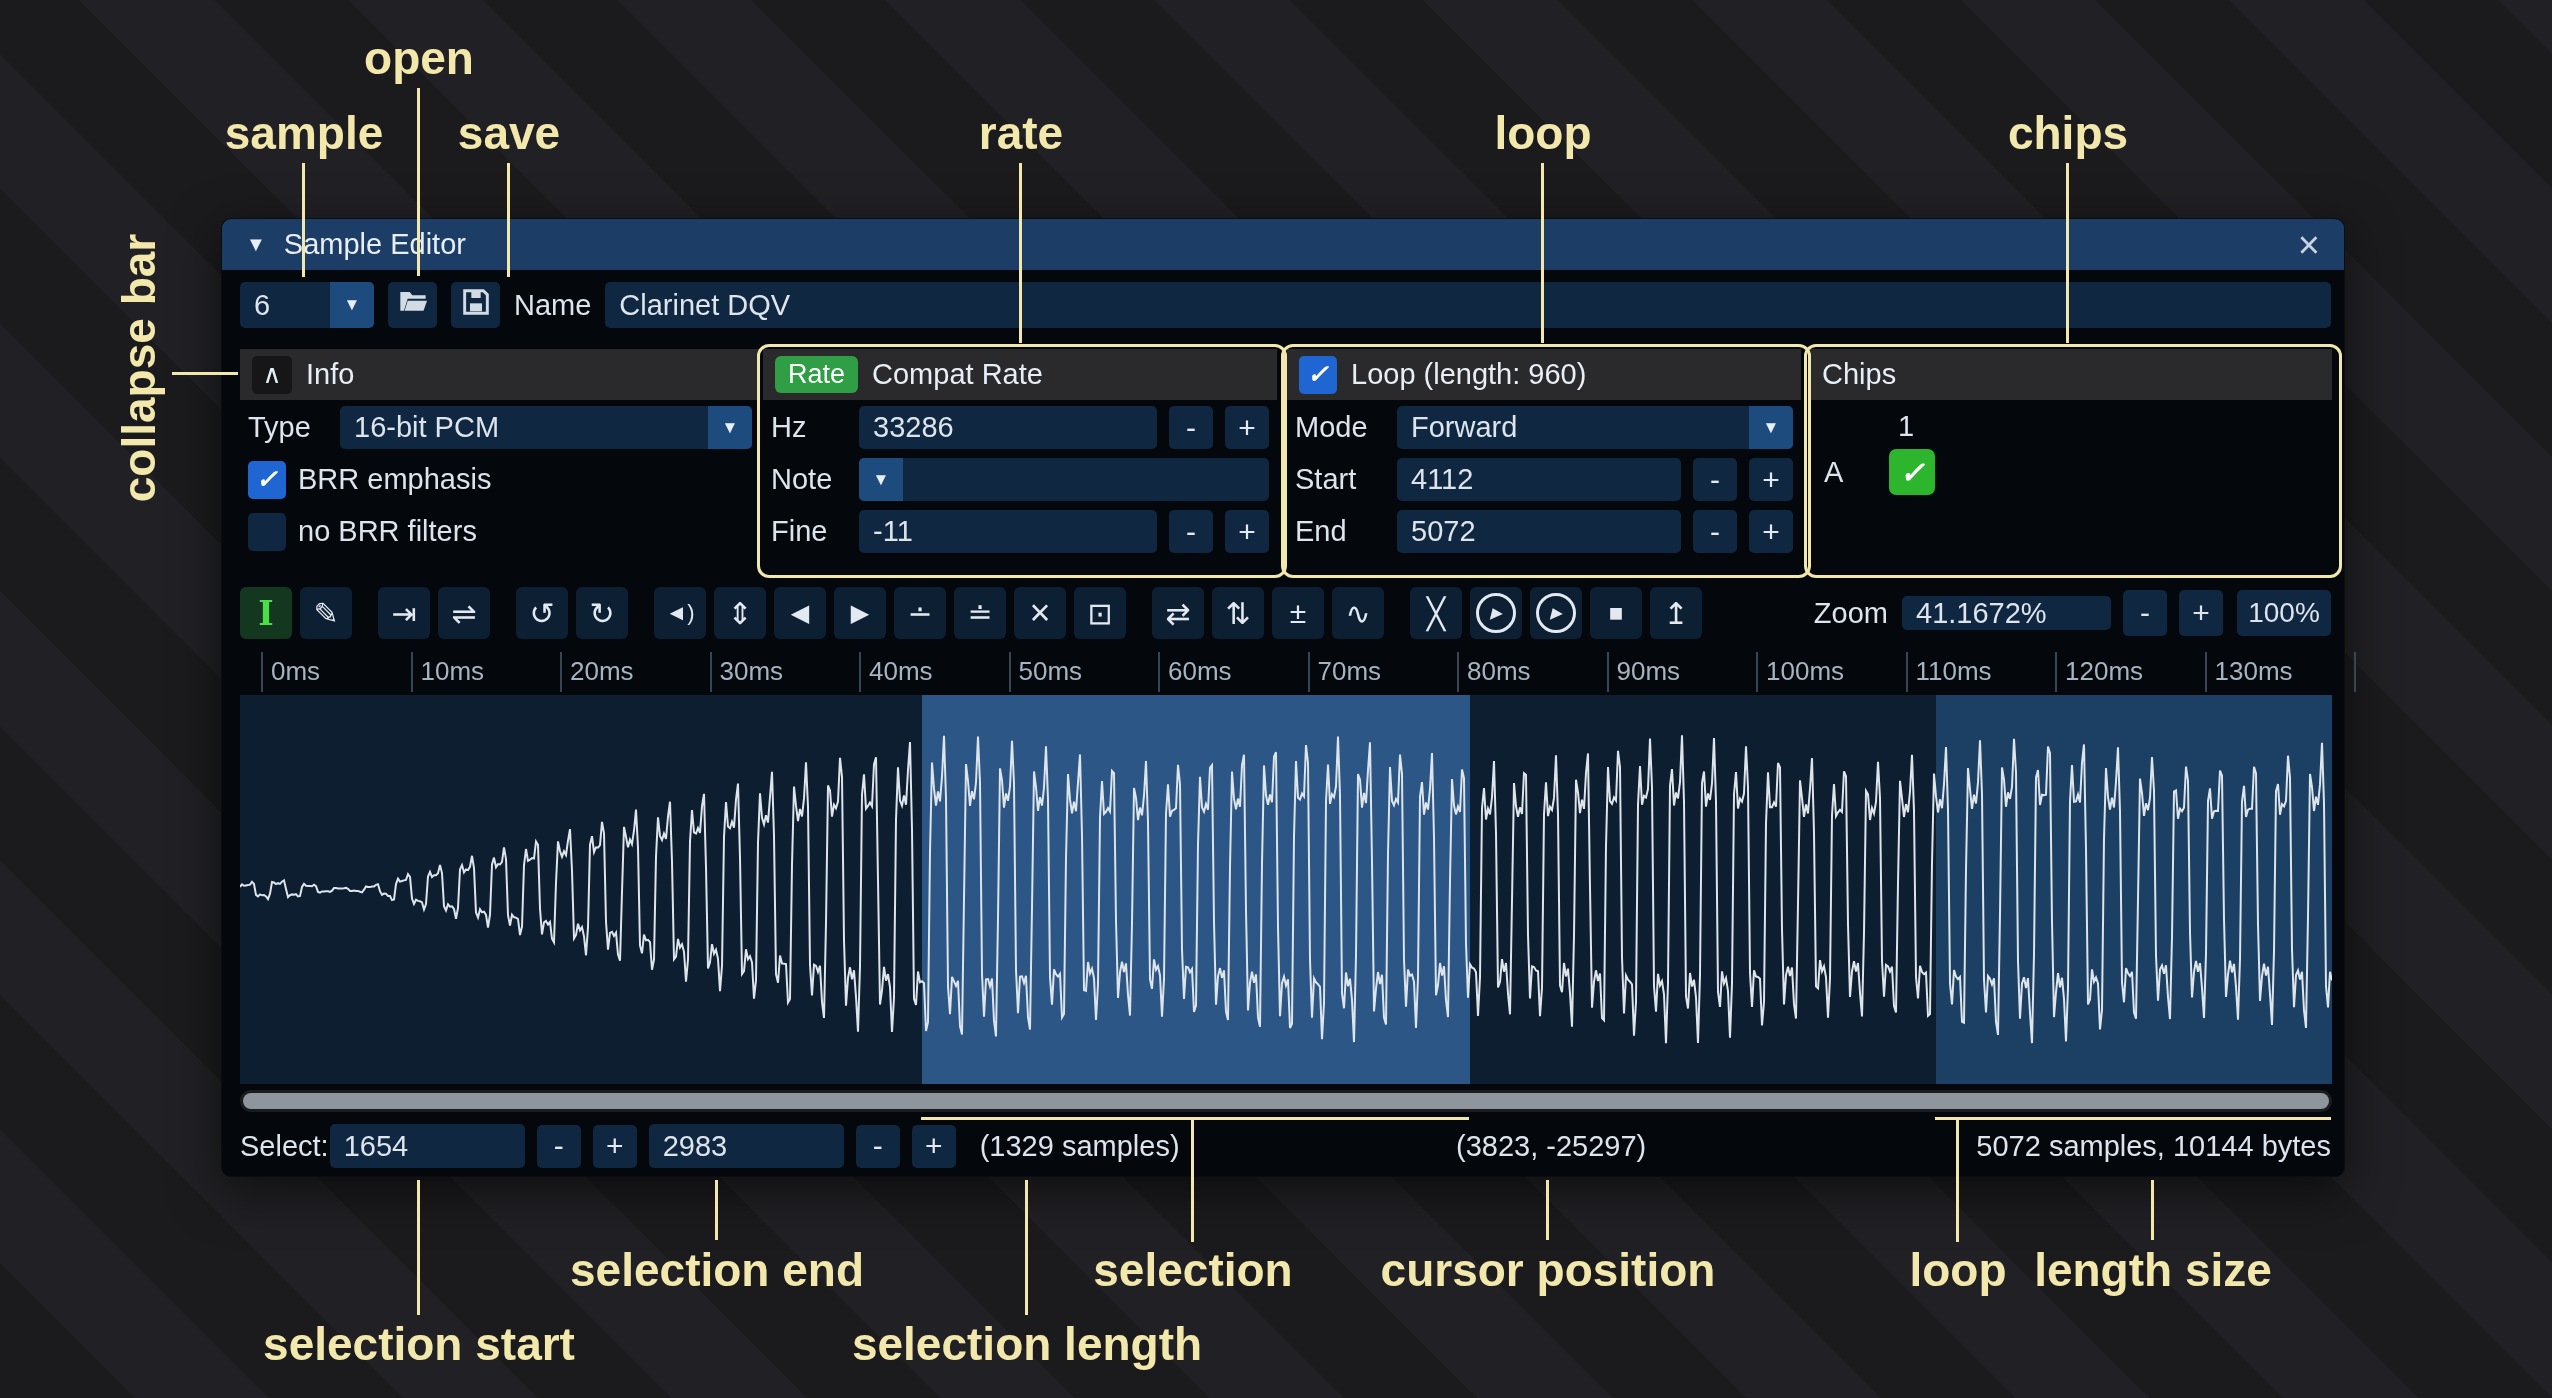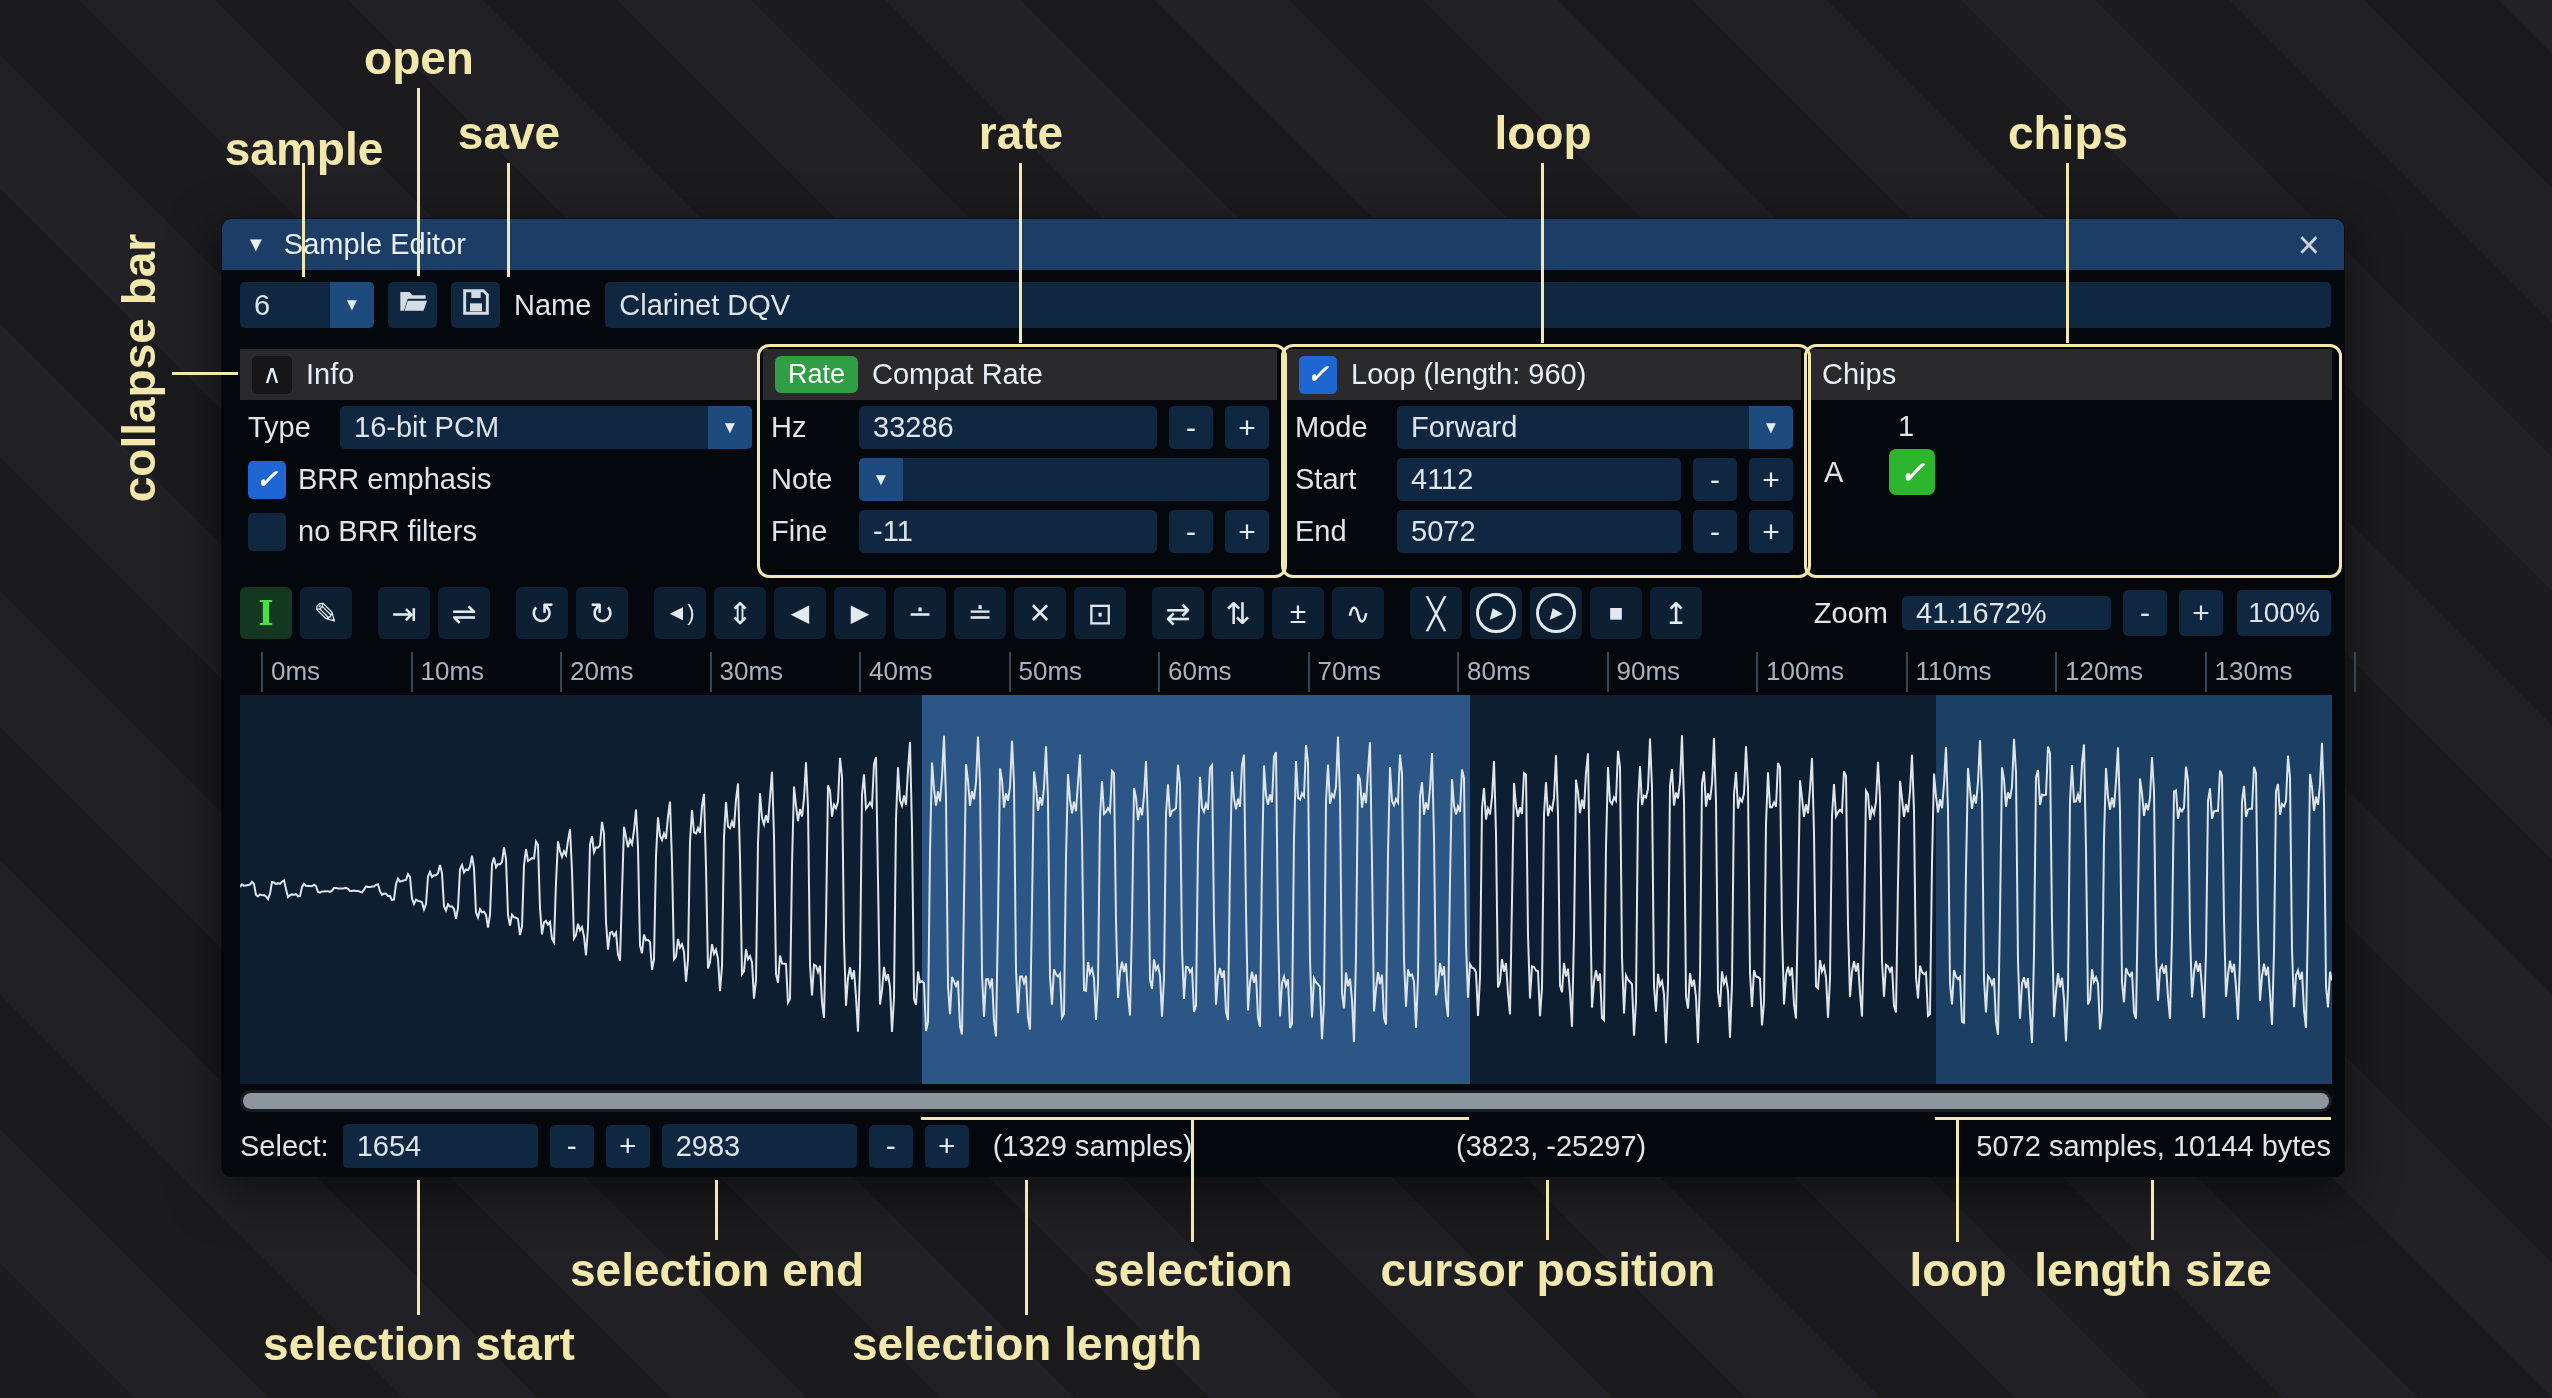--- a/index.html
+++ b/index.html
@@ -63,21 +63,21 @@
   .region{position:absolute;top:0;bottom:0;}
   .region-selection{background:#2b5685;}
   .region-loop{background:#1c4064;}
   .waveform svg{position:absolute;left:0;top:0;}
   .scrollbar{position:absolute;left:18px;top:871px;width:2092px;height:22px;background:#1a1c20;border-radius:11px;}
   .scroll-thumb{position:absolute;left:3px;top:3px;right:3px;bottom:3px;background:#8e959c;border-radius:9px;}
   
   .status{position:absolute;left:18px;top:903px;right:13px;height:48px;display:flex;align-items:center;font-size:29px;}
   .status .sel-input{width:167px;height:44px;margin-right:12px;flex:0 0 auto;}
   .status .mini-btn{margin-right:12px;}
-  .status .sel-label{margin-right:14px;}
+  .status .sel-label{margin-right:1px;}
   .sel-length{margin-left:12px;}
   .cursor-pos{position:absolute;left:1216px;}
   .total-size{position:absolute;right:0;}
   
   .ann{position:absolute;transform:translate(-50%,-50%);font-size:46px;font-weight:600;color:#f2e8ab;white-space:nowrap;z-index:20;}
   .ann.vert{transform:translate(-50%,-50%) rotate(-90deg);}
   .aline{position:absolute;background:#f2e8ab;width:3px;z-index:19;}
   .abox{position:absolute;border:3px solid #f2e8ab;border-radius:12px;z-index:18;pointer-events:none;}
   .l-open{left:417px;top:88px;height:188px;}
   .l-sample{left:302px;top:163px;height:114px;}
@@ -397,21 +397,21 @@
       <span class="total-size">5072 samples, 10144 bytes</span>
     </div>
 
   </div>
 
   <div class="abox box-rate"></div>
   <div class="abox box-loop"></div>
   <div class="abox box-chips"></div>
 
   <span class="ann" style="left:419px;top:58px;">open</span>
-  <span class="ann" style="left:304px;top:149px;">sample</span>
+  <span class="ann" style="left:304px;top:133px;">sample</span>
   <span class="ann" style="left:509px;top:133px;">save</span>
   <span class="ann" style="left:1021px;top:133px;">rate</span>
   <span class="ann" style="left:1543px;top:133px;">loop</span>
   <span class="ann" style="left:2068px;top:133px;">chips</span>
   <span class="ann vert" style="left:139px;top:368px;">collapse bar</span>
   <span class="ann" style="left:419px;top:1344px;">selection start</span>
   <span class="ann" style="left:717px;top:1270px;">selection end</span>
   <span class="ann" style="left:1027px;top:1344px;">selection length</span>
   <span class="ann" style="left:1193px;top:1270px;">selection</span>
   <span class="ann" style="left:1548px;top:1270px;">cursor position</span>

